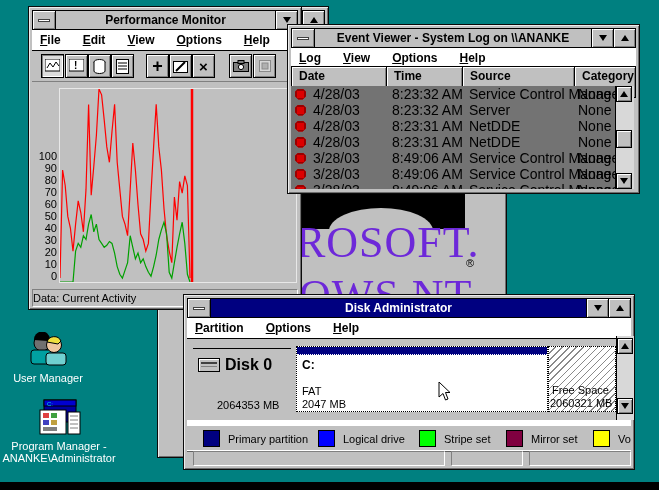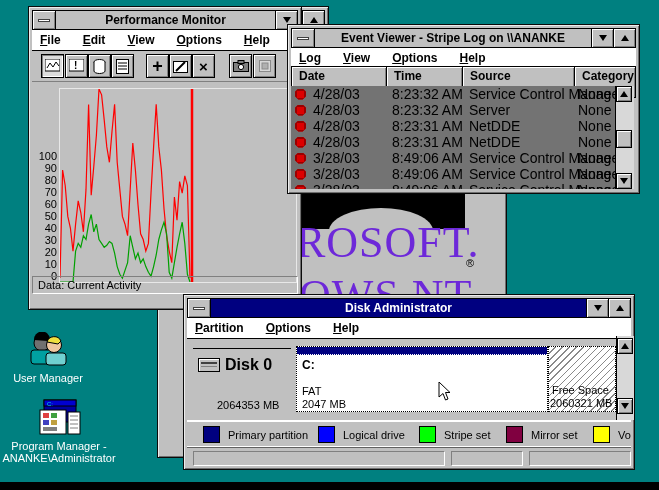--- a/index.html
+++ b/index.html
@@ -163,31 +163,31 @@
     <span>10</span>
     <span>0</span>
   </div>
   <div class="abs" style="left:30px;top:81px;width:238px;height:195px;border:1px solid #e8e8e8;box-sizing:border-box">
     <svg id="perf-svg" width="236" height="193">
         <polyline points="0.0,189.1 2.6,81.1 5.2,96.5 7.8,127.4 10.4,139.0 13.0,162.1 15.6,135.1 18.2,111.9 20.8,123.5 23.4,142.8 26.0,100.4 28.6,15.4 31.2,106.2 33.8,77.2 36.4,46.3 39.0,0.0 41.6,5.8 44.2,30.9 46.8,57.9 49.4,73.3 52.0,42.5 54.6,15.4 57.2,73.3 59.8,100.4 62.4,127.4 65.0,135.1 67.6,146.7 70.2,100.4 72.8,54.0 75.4,81.1 78.0,115.8 80.6,144.8 83.2,150.5 85.8,162.1 88.4,154.4 91.0,104.2 93.6,57.9 96.2,15.4 98.8,57.9 101.4,81.1 104.0,119.7 106.6,146.7 109.2,162.1 111.8,173.7 114.4,108.1 117.0,131.2 119.6,92.6 122.2,104.2 124.8,86.8 127.4,96.5 130.0,189.1" fill="none" stroke="#ff0000" stroke-width="1.2"></polyline>
         <polyline points="0.0,193.0 2.6,193.0 5.2,193.0 7.8,193.0 10.4,193.0 13.0,193.0 15.6,162.1 18.2,154.4 20.8,158.3 23.4,146.7 26.0,150.5 28.6,135.1 31.2,125.5 33.8,142.8 36.4,135.1 39.0,150.5 41.6,154.4 44.2,158.3 46.8,156.3 49.4,152.5 52.0,154.4 54.6,164.1 57.2,177.6 59.8,185.3 62.4,189.1 65.0,181.4 67.6,173.7 70.2,146.7 72.8,158.3 75.4,169.8 78.0,164.1 80.6,173.7 83.2,169.8 85.8,177.6 88.4,183.3 91.0,187.2 93.6,177.6 96.2,166.0 98.8,150.5 101.4,140.9 104.0,133.2 106.6,144.8 109.2,183.3 111.8,189.1 114.4,173.7 117.0,158.3 119.6,144.8 122.2,133.2 124.8,154.4 127.4,185.3 130.0,193.0" fill="none" stroke="#00a000" stroke-width="1.2"></polyline>
         <line x1="132" x2="132" y1="0" y2="193" stroke="#ff0000" stroke-width="2.5"></line>
       </svg>
   </div>
-  <div class="abs sunk" style="left:3px;top:269px;width:266px;height:18px;font-size:11px;line-height:17px;padding-left:5px;box-sizing:border-box">
+  <div class="abs sunk" style="left:3px;top:282px;width:266px;height:18px;font-size:11px;line-height:17px;box-sizing:border-box">
     <span>Data: Current Activity</span>
   </div>
 </div>
 
 <div class="w31" style="left:287px;top:24px;width:353px;height:170px;z-index:4">
   <div class="tbar inactive">
     <div class="sysbtn">
       <span class="dash"></span>
     </div>
-    <div class="ttl">Event Viewer - Stripe Log on \\ANANKE</div>
+    <div class="ttl">Event Viewer - System Log on \\ANANKE</div>
     <div class="capbtn">
       <span class="tri-dn s"></span>
     </div>
     <div class="capbtn">
       <span class="tri-up s"></span>
     </div>
   </div>
   <div class="menubar">
     <span class="mi accel"><u>L</u>og</span>
     <span class="mi accel"><u>V</u>iew</span>
@@ -322,21 +322,21 @@
   </div>
   <div class="sbar" style="left:432px;top:41px;width:17px;height:84px;border-left:1px solid #000">
     <div class="sbtn" style="top:2px">
       <span class="tri-up s"></span>
     </div>
     <div class="sbtn" style="top:62px">
       <span class="tri-dn s"></span>
     </div>
   </div>
 
-  <div class="abs" style="left:3px;top:125px;width:444px;height:26px;border-top:1px solid #ffffff;border-bottom:1px solid #606060;box-shadow:inset 0 1px 0 #fff,inset 0 -1px 0 #fff;overflow:hidden">
+  <div class="abs" style="left:3px;top:125px;width:444px;height:26px;border-top:5px solid #ffffff;border-bottom:1px solid #606060;box-shadow:inset 0 1px 0 #fff,inset 0 -1px 0 #fff;overflow:hidden">
     <div class="lgd" style="left:16px;top:5px">
       <span class="swatch" style="background: rgb(0, 0, 128);"></span>
       <span>Primary partition</span>
     </div>
     <div class="lgd" style="left:131px;top:5px">
       <span class="swatch" style="background: rgb(0, 0, 255);"></span>
       <span>Logical drive</span>
     </div>
     <div class="lgd" style="left:232px;top:5px">
       <span class="swatch" style="background: rgb(0, 255, 0);"></span>

